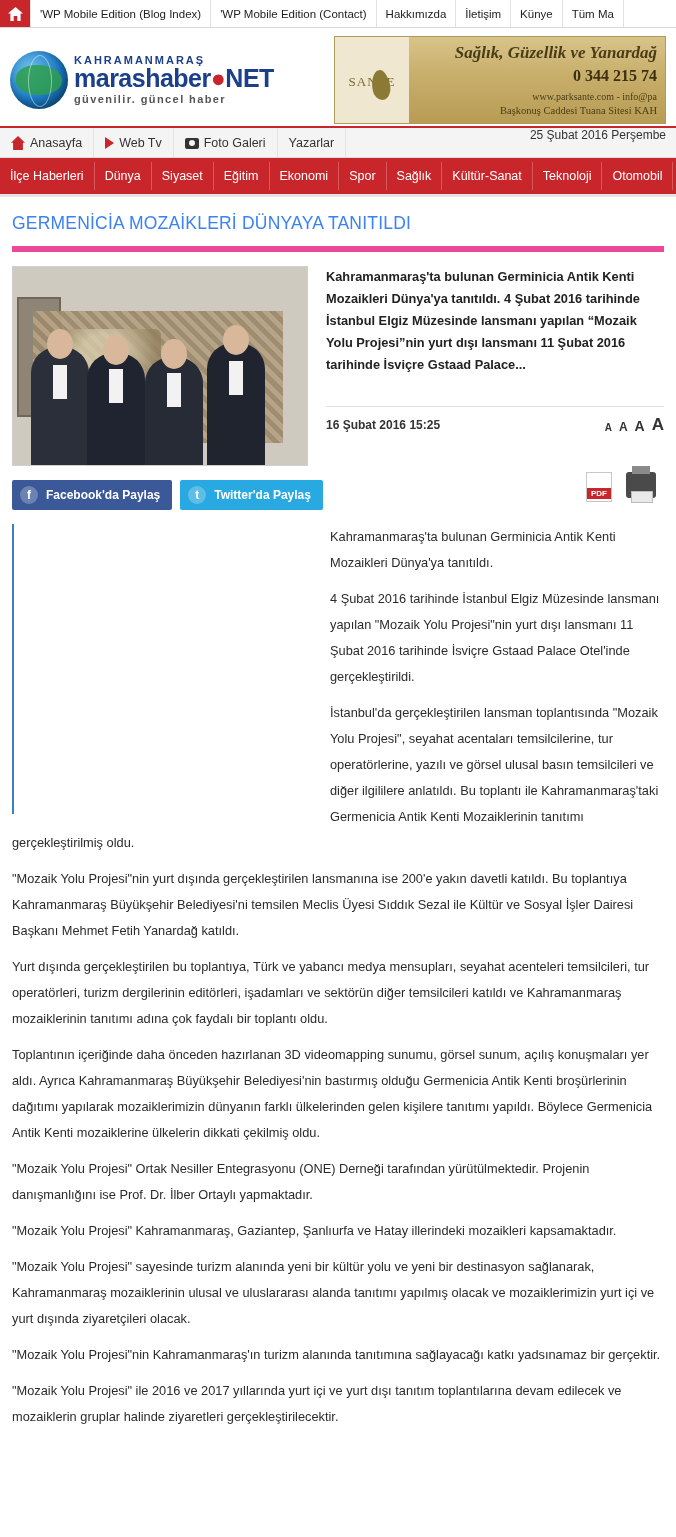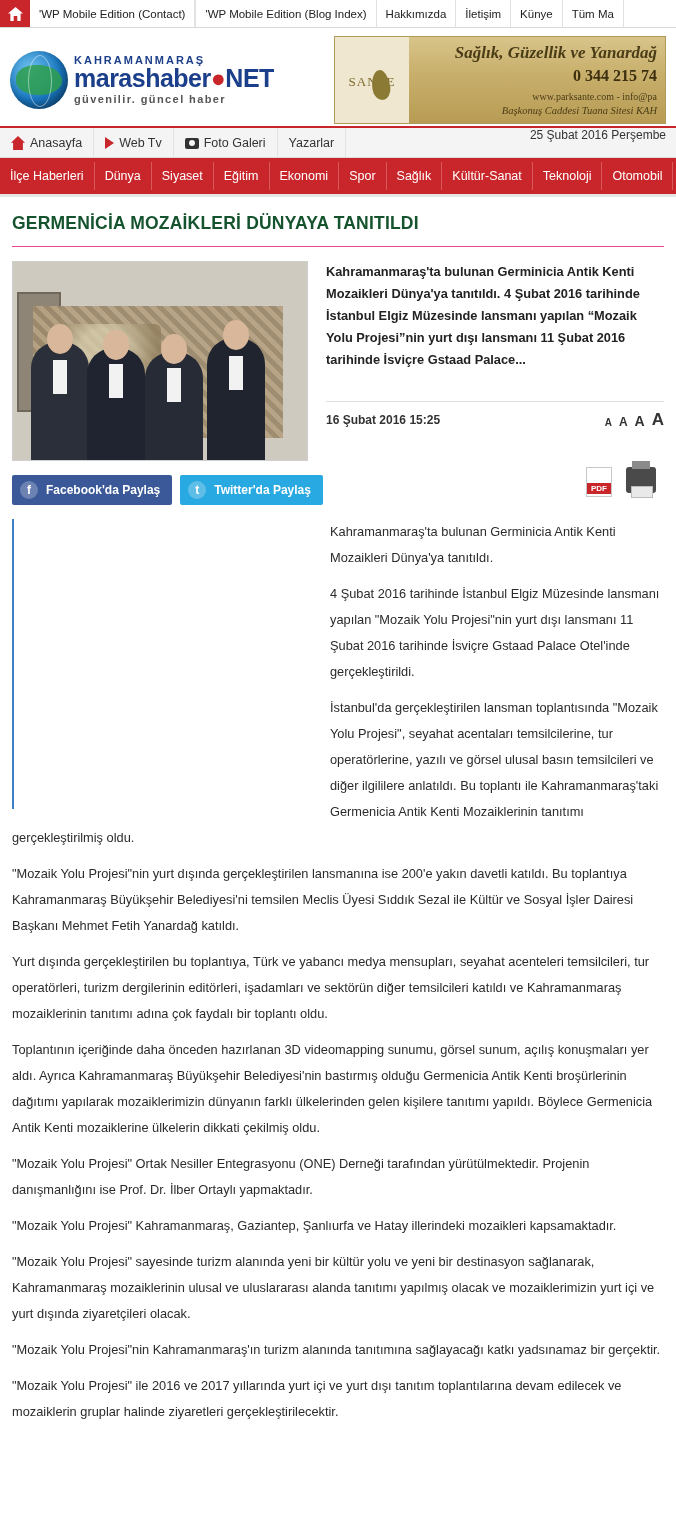--- a/index.html
+++ b/index.html
@@ -106,21 +106,21 @@
     transform: rotate(-8deg);
   }
   .banner-left .bl-text { font-family:"Liberation Serif", serif; font-size: 13px; color:#7d6a2b; letter-spacing:1px; }
   .banner-right {
     flex: 1 1 auto; padding: 6px 8px 4px 10px; color: #3a2f12;
     font-family: "Liberation Serif", serif; text-align: right;
   }
   .banner-title { font-size: 17px; font-style: italic; font-weight: bold; color:#4a3c16; }
   .banner-phone { font-size: 16px; font-weight: bold; margin-top: 4px; color:#3c3010; }
   .banner-web { font-size: 10px; margin-top: 6px; color:#4a3c16; }
-  .banner-addr { font-size: 10.5px; font-style: italic; margin-top: 3px; color:#4a3c16; }
+  .banner-addr { font-size: 10.5px; margin-top: 3px; color:#4a3c16; }
 
   
   .mainnav {
     height: 30px; background: #f4f4f4; border-bottom: 1px solid #dcdcdc;
     display: flex; align-items: flex-start; font-size: 12.5px; color: #333;
     white-space: nowrap; overflow: hidden;
   }
   .mainnav .mn {
     display: flex; align-items: center; gap: 5px;
     padding: 0 11px; height: 30px; border-right: 1px solid #e3e3e3;
@@ -166,22 +166,22 @@
   .breaking .ticker .chev { color: #b4161b; font-weight: bold; }
   .breaking .ticker .second {
     position: absolute; left: 10px; top: 26px; color: #6d6d6d; font-weight: normal;
     font-size: 12px; white-space: nowrap;
   }
   .breaking-bottom-line { height: 3px; background: #e4e4e4; }
 
   
   .article { padding: 10px 12px 0 12px; }
   .art-title {
-    color: #14532d; font-size: 17.5px; font-weight: bold; letter-spacing: .2px;
-    padding: 6px 0 12px 0; border-bottom: 1px solid #ec4899; margin: 0;
+    color: #3b82f6; font-size: 17.5px; font-weight: normal; letter-spacing: .2px;
+    padding: 6px 0 12px 0; border-bottom: 6px solid #ec4899; margin: 0;
   }
   .art-top { display: flex; gap: 18px; padding-top: 14px; }
   .photo {
     width: 296px; height: 200px; flex: 0 0 auto; position: relative;
     border: 1px solid #cfcfcf; overflow: hidden;
     background: linear-gradient(180deg,#c8c4bb 0%, #b9b3a7 100%);
   }
   .photo .wall { position:absolute; inset:0; background:#cfcabf; }
   .photo .mosaic {
     position:absolute; left:20px; top:44px; width:250px; height:132px;
@@ -258,22 +258,22 @@
 <body>
 
 <div class="page">
 
   <div class="topbar">
     <div class="home-btn">
       <svg width="15" height="14" viewBox="0 0 15 14" aria-hidden="true">
         <path d="M7.5 0 L15 6.5 H12.6 V14 H9.3 V9 H5.7 V14 H2.4 V6.5 H0 Z" fill="#ffffff"></path>
       </svg>
     </div>
+    <div class="tb-item first">'WP Mobile Edition (Blog Index)</div>
     <div class="tb-item">'WP Mobile Edition (Contact)</div>
-    <div class="tb-item first">'WP Mobile Edition (Blog Index)</div>
     <div class="tb-item">Hakkımızda</div>
     <div class="tb-item">İletişim</div>
     <div class="tb-item">Künye</div>
     <div class="tb-item">Tüm Ma</div>
   </div>
 
   <div class="header">
     <div class="logo-wrap">
       <div class="globe"></div>
       <div class="logo-txt">

